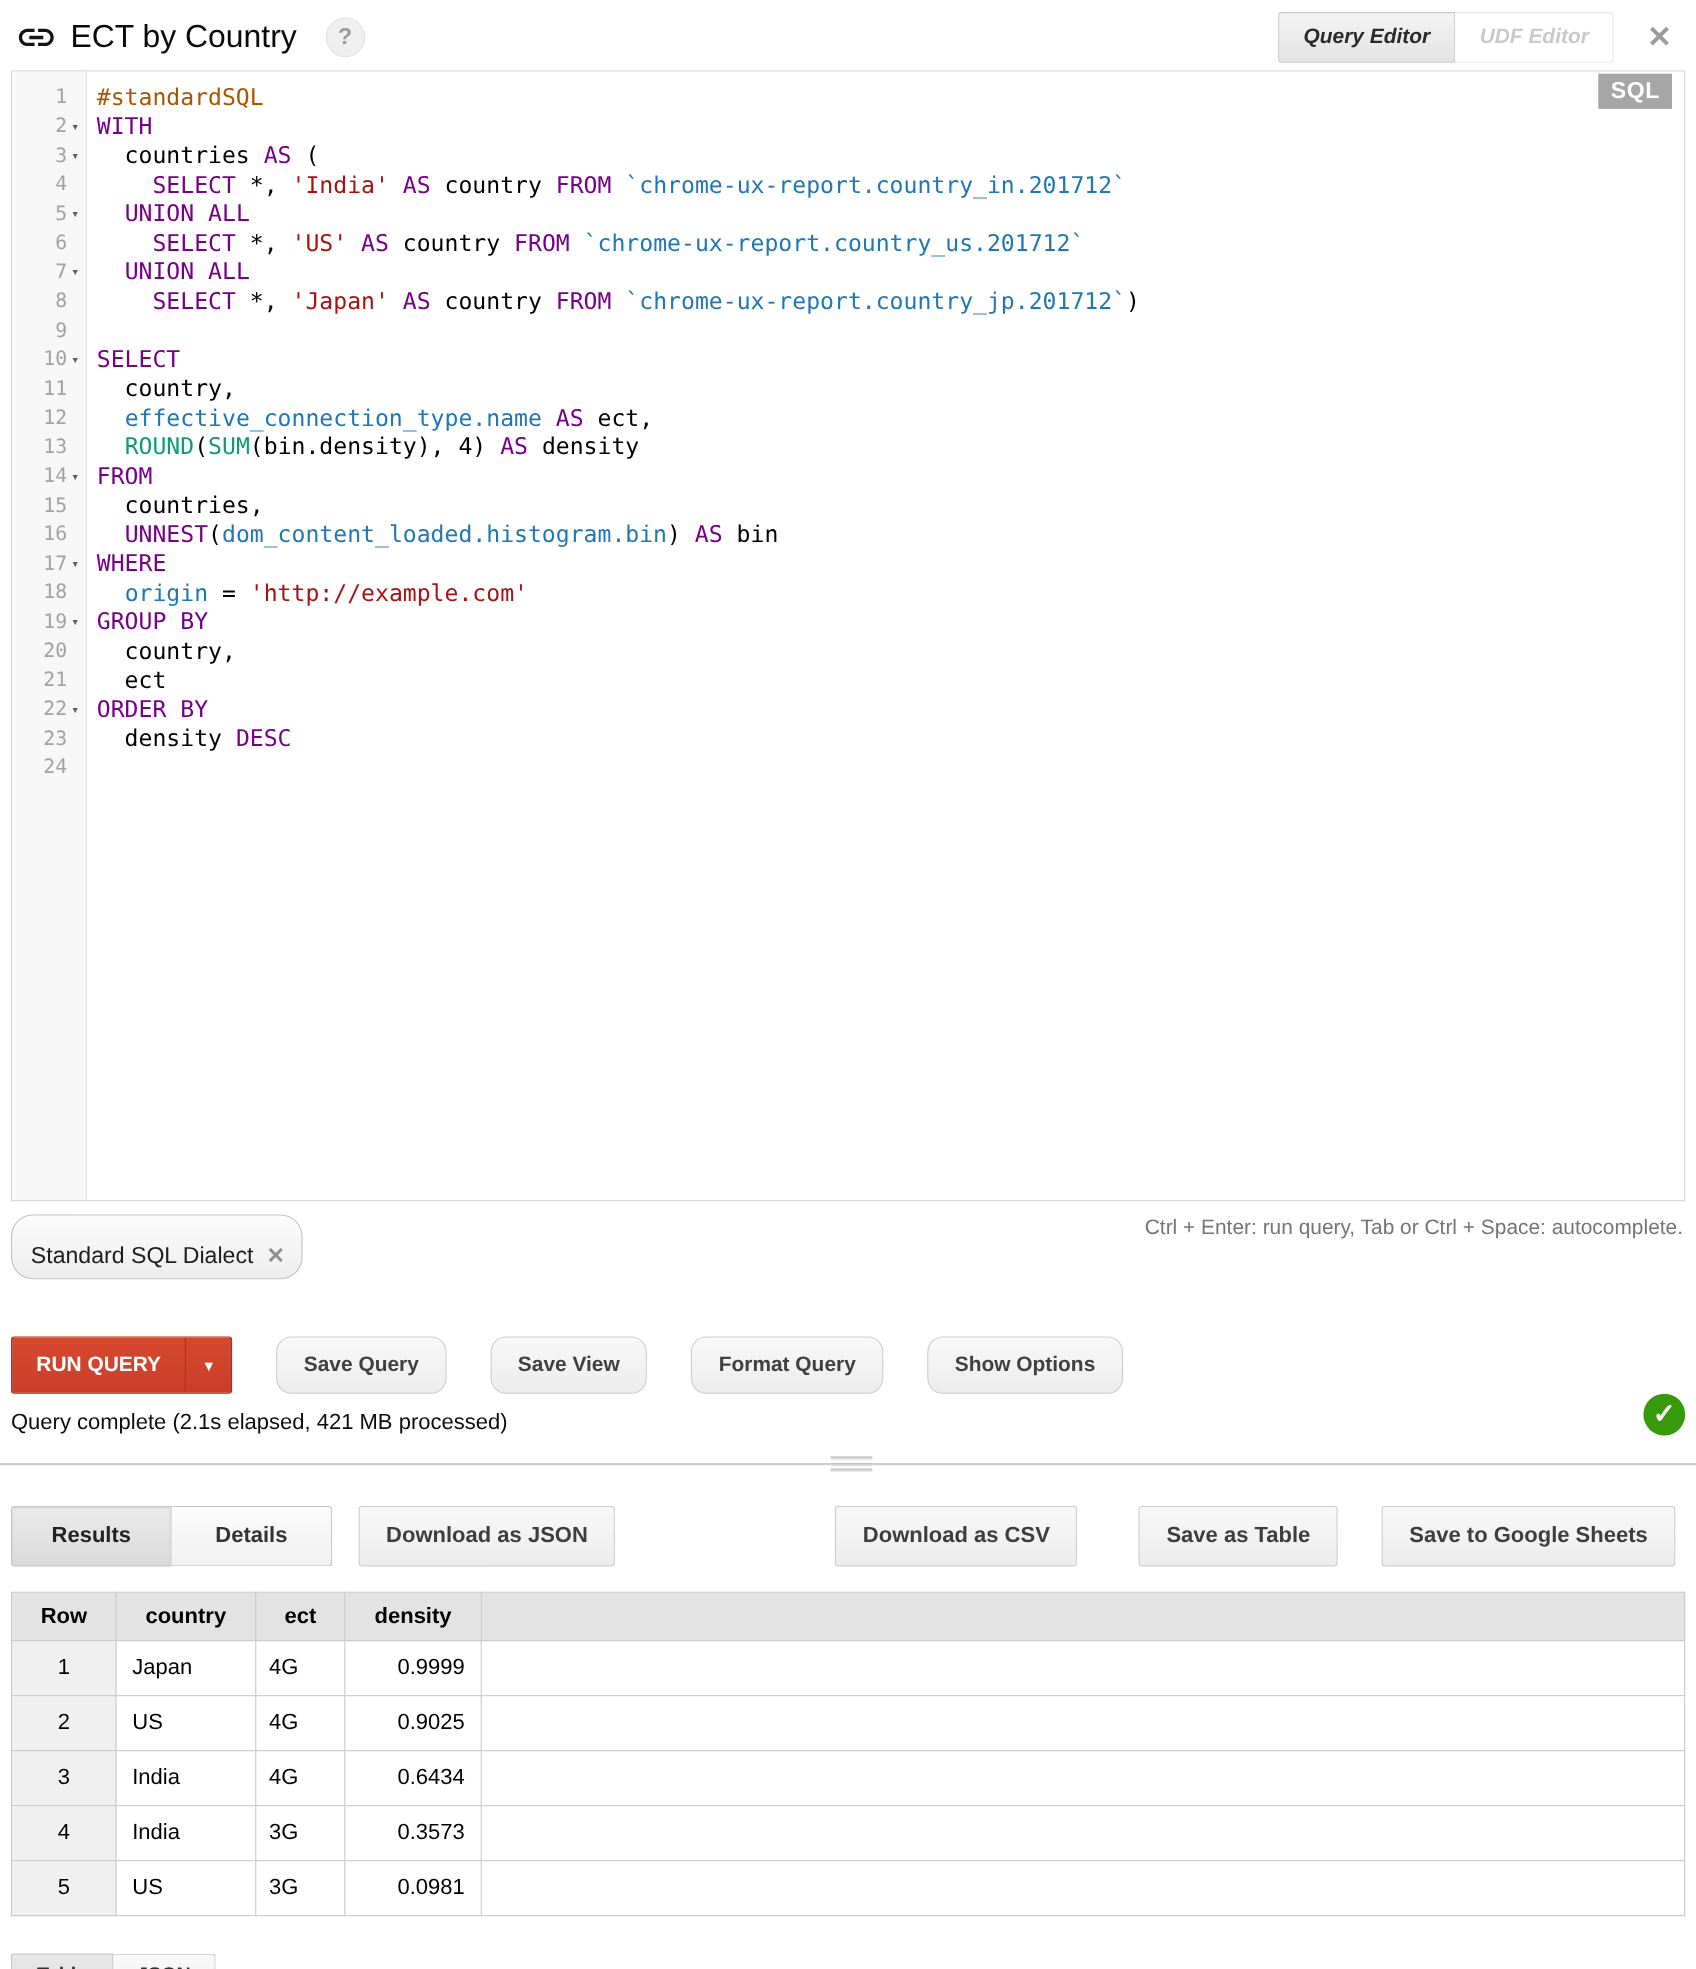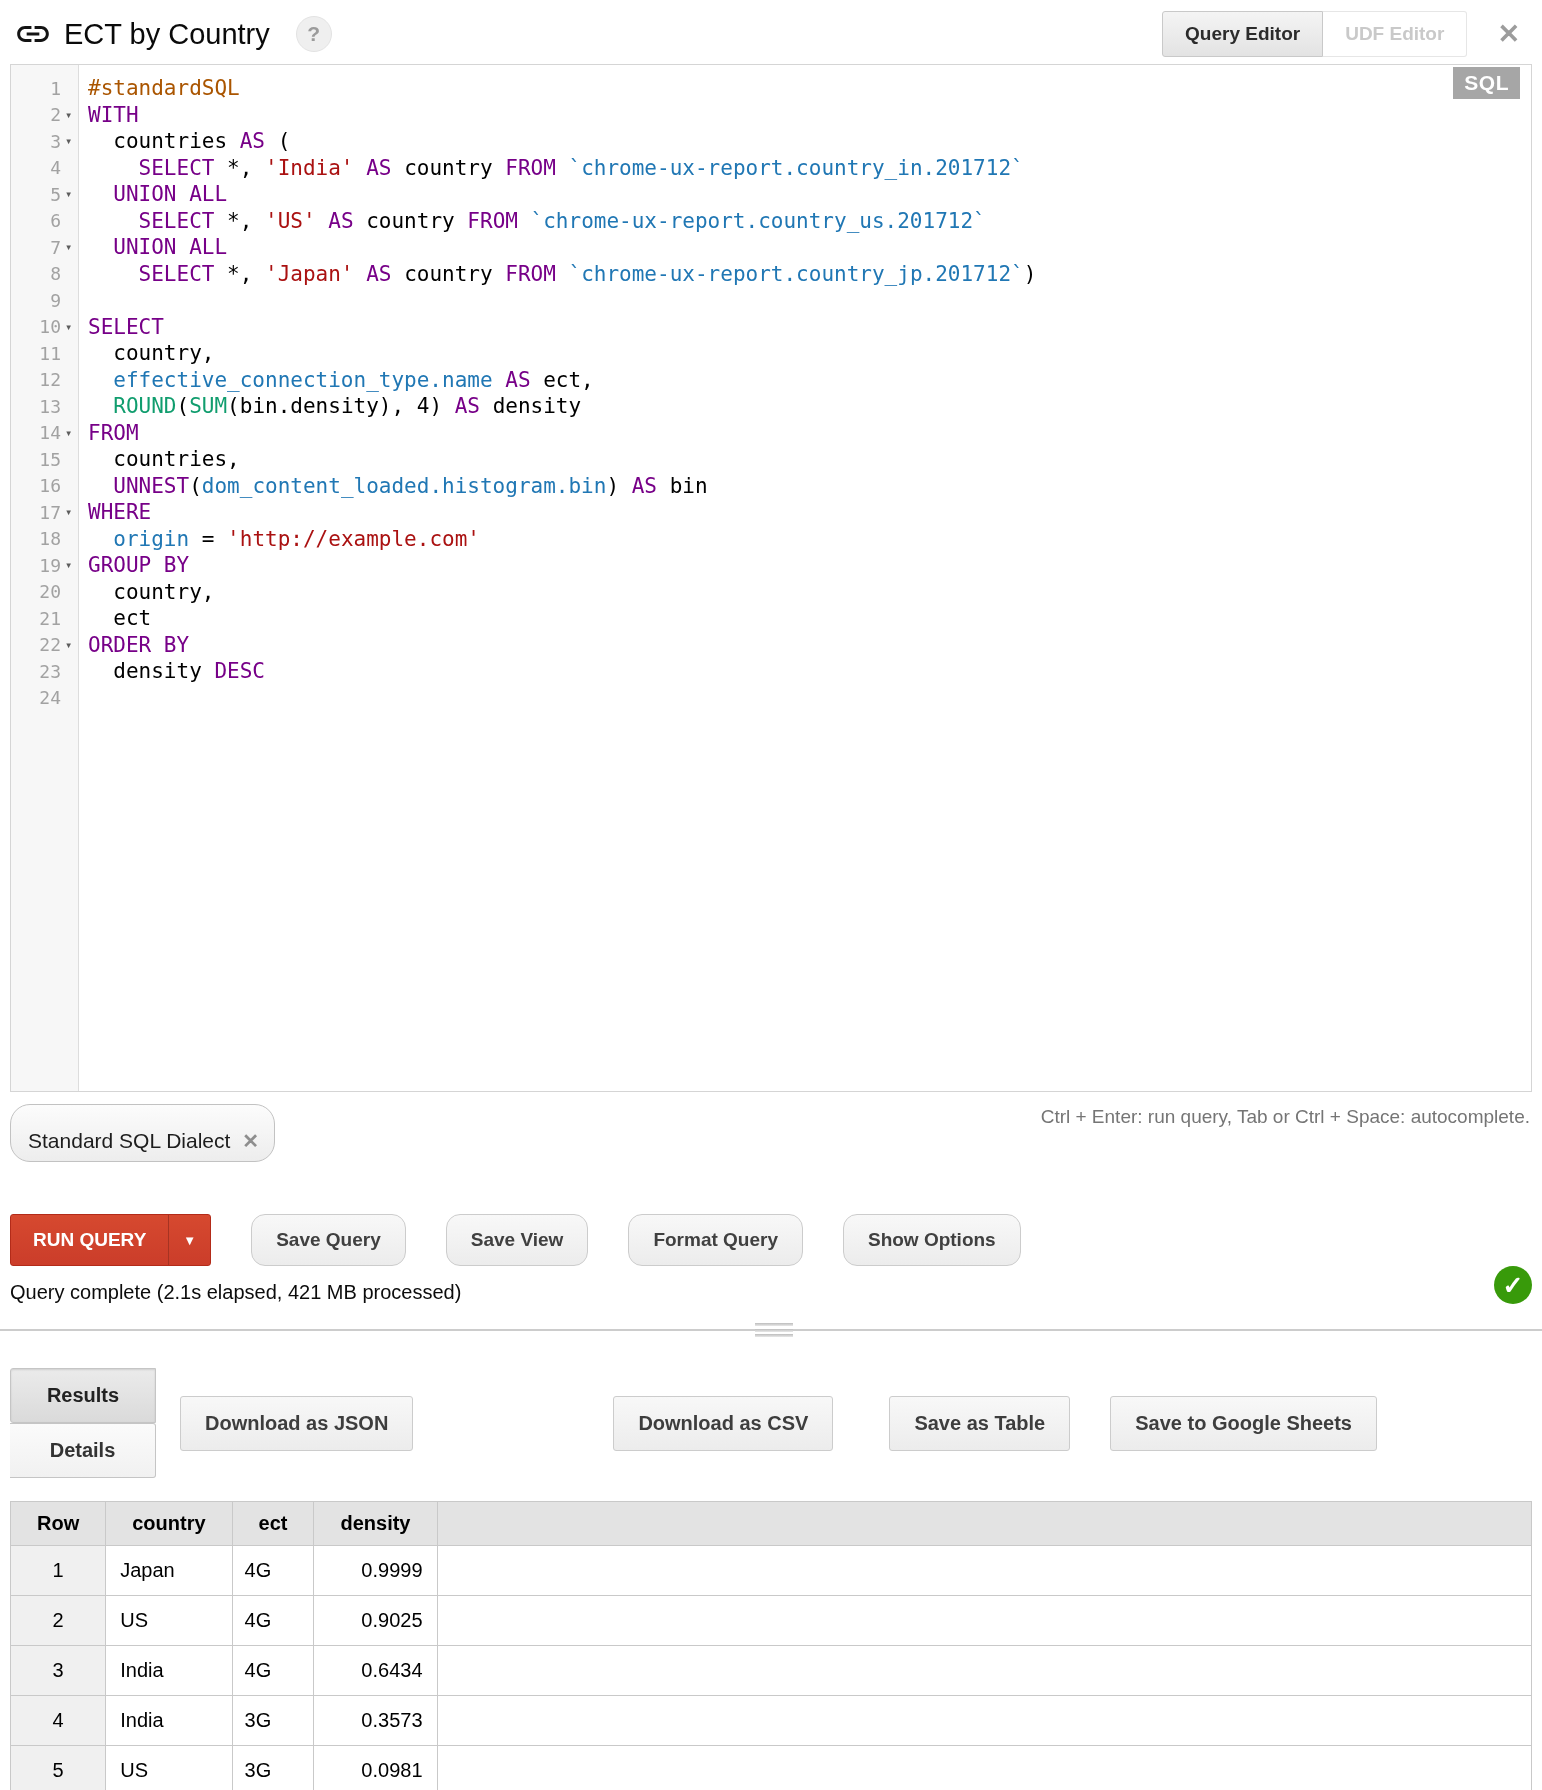--- a/index.html
+++ b/index.html
@@ -6,21 +6,21 @@
   html,body { margin:0; padding:0; background:#fff; }
   body { width:1542px; height:1790px; overflow:hidden; font-family:"Liberation Sans",sans-serif; color:#000; }
 
   
   .header { height:64px; display:flex; align-items:center; padding:10px 12px 6px 14px; }
   .link-icon { width:38px; height:38px; flex:none; }
   .page-title { font-size:29px; color:#0a0a0a; margin-left:12px; white-space:nowrap; }
   .help-btn { width:36px; height:36px; border-radius:50%; background:#efefef; border:1px solid #e3e3e3;
               color:#9b9b9b; font-size:21px; font-weight:bold; display:flex; align-items:center;
               justify-content:center; margin-left:26px; cursor:default; }
-  .editor-tabs { margin-left:auto; display:flex; }
+  .editor-tabs { margin-left:auto; display:flex;font-style:italic; }
   .etab { font-size:19px; font-weight:bold; padding:11px 22px; border:1px solid #c9c9c9; white-space:nowrap; }
   .etab.active { background:linear-gradient(#f4f4f4,#e3e3e3); color:#2b2b2b; border-radius:3px 0 0 3px; }
   .etab.inactive { background:#fff; color:#c9c9c9; border-left:none; border-color:#e6e6e6; border-radius:0 3px 3px 0; }
   .close-x { color:#9c9c9c; font-size:27px; font-weight:bold; margin:0 10px 0 30px; line-height:1; }
 
   
   .editor { margin:0 10px; border:1px solid #d5d5d5; height:1028px; position:relative; display:flex; overflow:hidden; }
   .gutter { width:68px; flex:none; background:#f7f7f7; border-right:1px solid #ddd; padding-top:10px; }
   .gutter-line { height:26.5px; display:flex; align-items:center; justify-content:flex-end; padding-right:2px;
                  font-family:"DejaVu Sans Mono",monospace; font-size:18px; color:#a2a2a2; }
@@ -250,21 +250,21 @@
 
 <div class="divider">
   <span class="drag-handle">
       <span></span>
       <span></span>
       <span></span>
     </span>
 </div>
 
 <div class="results-bar">
-  <span id="results-tabs" style="display:flex;flex-direction:column;">
+  <span id="results-tabs" style="display:flex;">
       <span class="rtab active">Results</span>
       <span class="rtab inactive">Details</span>
     </span>
   <span id="results-buttons" style="display:flex;align-items:center;">
       <button class="res-btn json">Download as JSON</button>
       <button class="res-btn csv">Download as CSV</button>
       <button class="res-btn table">Save as Table</button>
       <button class="res-btn sheets">Save to Google Sheets</button>
     </span>
 </div>

